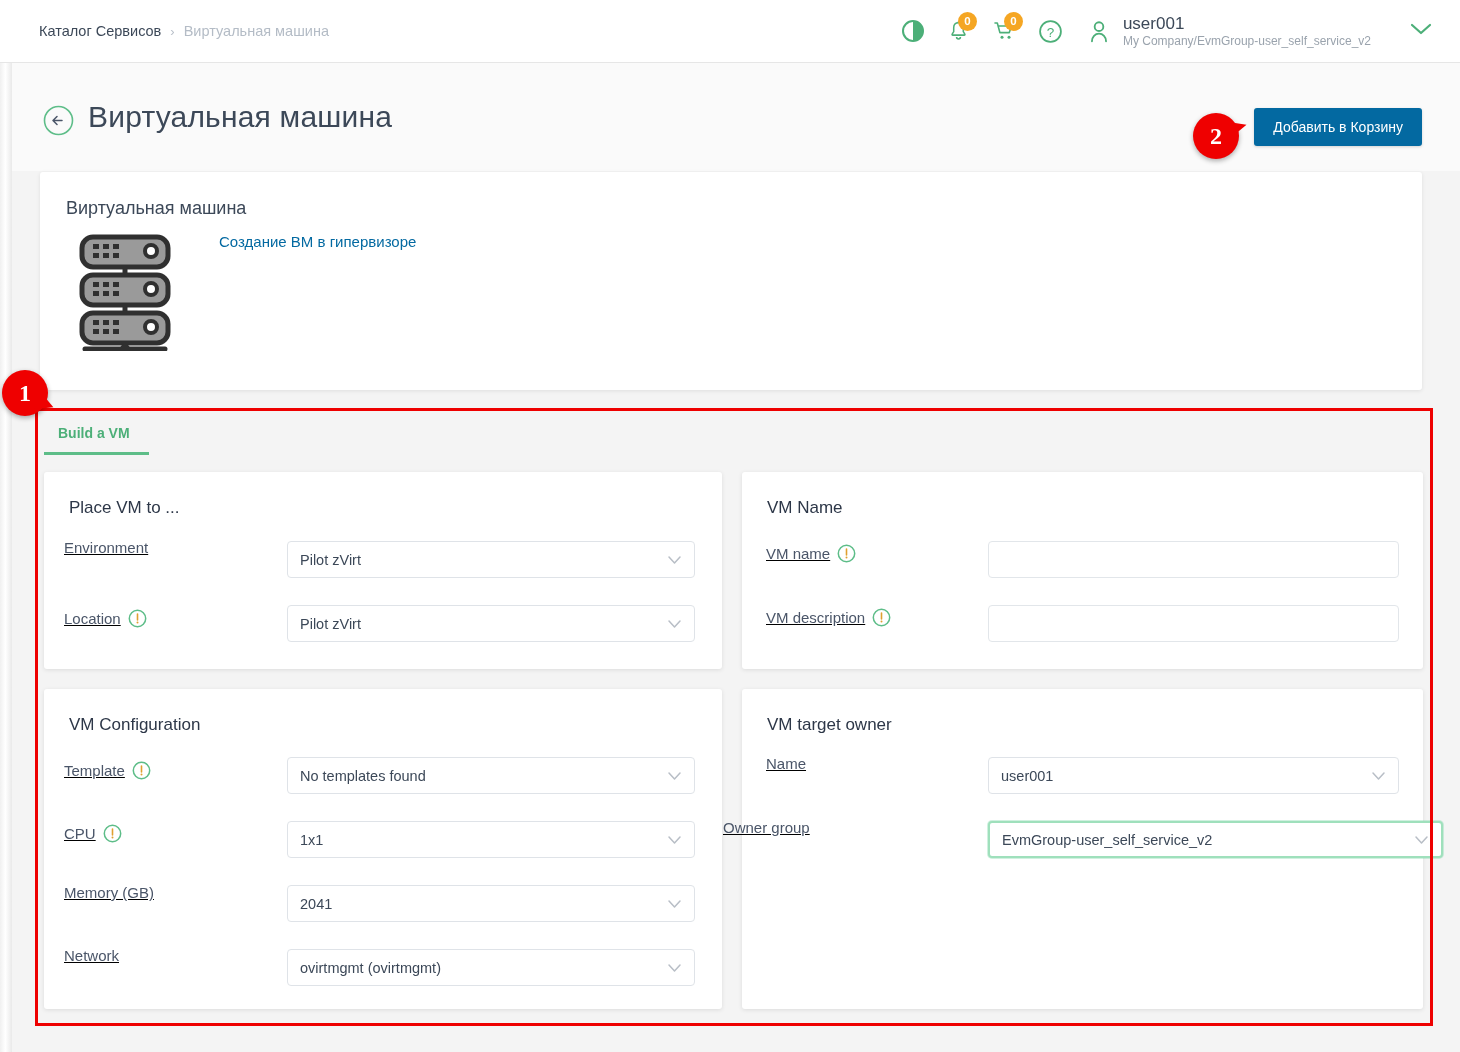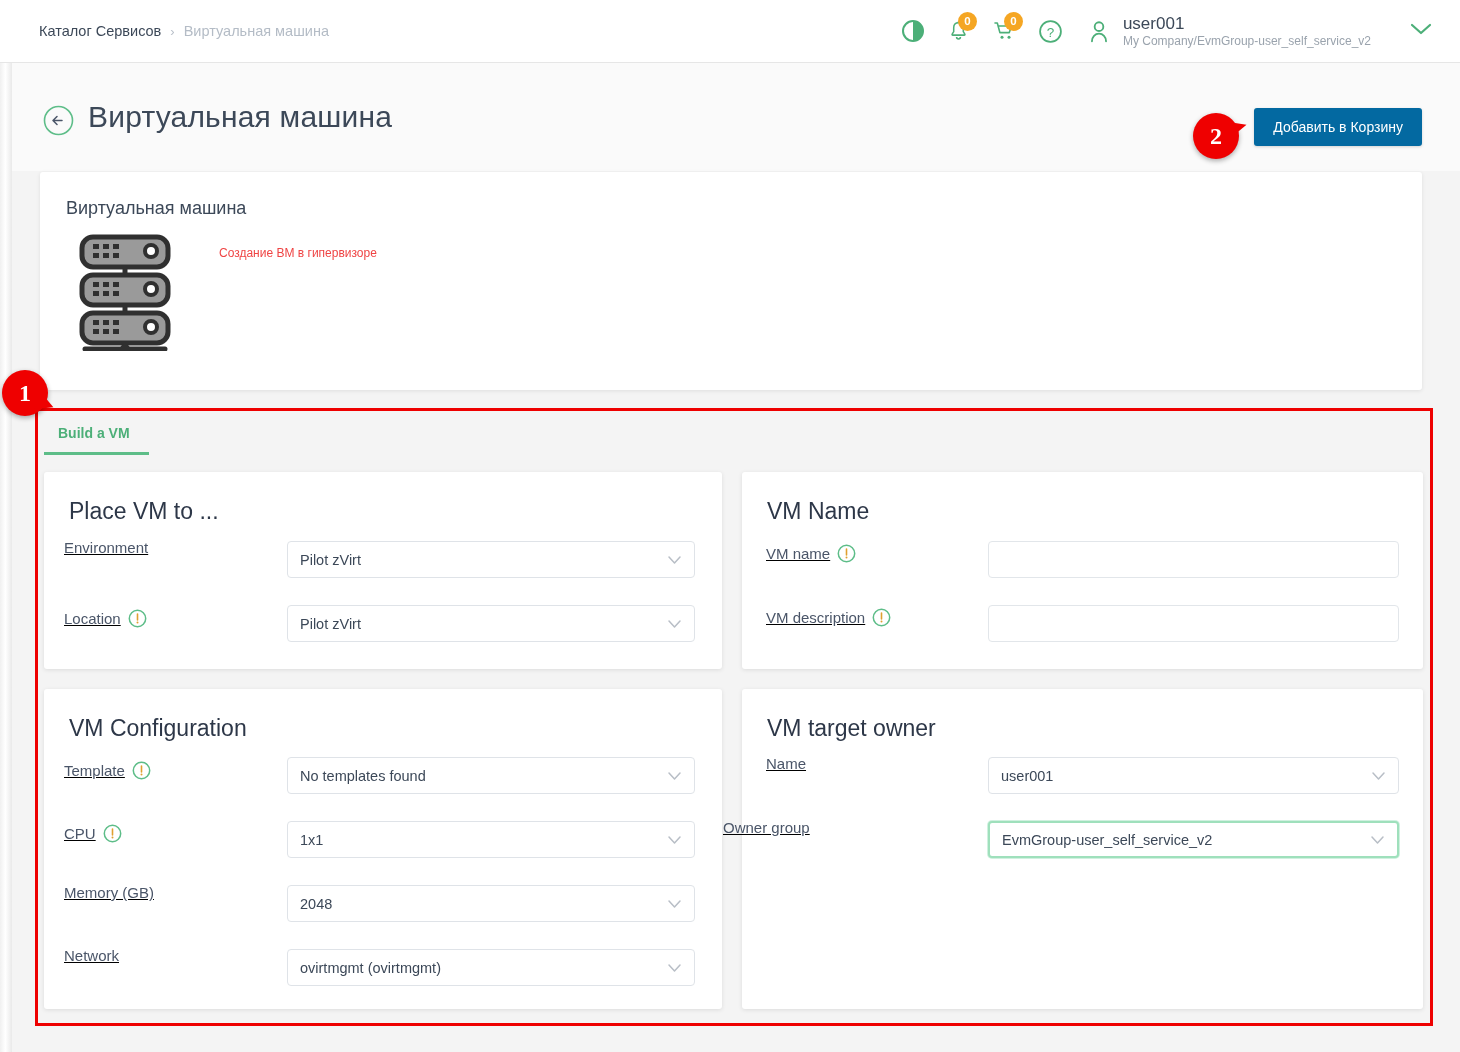--- a/index.html
+++ b/index.html
@@ -89,22 +89,22 @@
     background: #ffffff; border-radius: 3px;
     box-shadow: 0 1px 4px rgba(0,0,0,0.09);
   }
   .service-card h2 {
     font-size: 18px; color: #3c4858; font-weight: 400;
     margin: 26px 0 0 26px;
   }
   .svc-body { display: flex; margin-top: 14px; }
   .svc-icon { margin-left: 30px; }
   .svc-desc {
-    margin-left: 39px; margin-top: 13px;
-    font-size: 12px; color: #ef4444;
+    margin-left: 39px; 
+    font-size: 15px; color: #0369a1;
   }
 
   
   .anno-box {
     position: absolute; left: 35px; top: 408px;
     width: 1398px; height: 618px;
     border: 3px solid #ee0000;
     pointer-events: none; z-index: 3;
   }
   .anno-pin {
@@ -152,21 +152,21 @@
     width: 105px; height: 3px; background: #5dbd88;
   }
 
   
   .panel {
     position: absolute;
     background: #ffffff; border-radius: 3px;
     box-shadow: 0 1px 4px rgba(0,0,0,0.10);
   }
   .panel h3 {
-    font-size: 23px; color: #2d3748; font-weight: 400;
+    font-size: 17px; color: #2d3748; font-weight: 400;
     margin: 26px 0 0 25px;
   }
   .p-tl { left: 44px;  top: 472px; width: 678px; height: 197px; }
   .p-tr { left: 742px; top: 472px; width: 681px; height: 197px; }
   .p-bl { left: 44px;  top: 689px; width: 678px; height: 320px; }
   .p-br { left: 742px; top: 689px; width: 681px; height: 320px; }
 
   .field { position: absolute; display: flex; align-items: center; text-decoration: underline; }
   .flabel {
     font-size: 15px; color: #4a5568;
@@ -212,21 +212,21 @@
 
   
   .f-vmname { left: 766px; top: 544px; }
   .f-vmdesc { left: 766px; top: 608px; }
   .i-vmname { left: 988px; top: 541px; width: 411px; }
   .i-vmdesc { left: 988px; top: 605px; width: 411px; }
 
   .f-owner  { left: 766px; top: 755px; }
   .f-ogroup { left: 723px; top: 819px; }
   .s-owner  { left: 988px; top: 757px; width: 411px; }
-  .s-ogroup { left: 988px; top: 821px; width: 411px; }
+  .s-ogroup { left: 988px; top: 821px; width: 455px; }
 
   .info-ico { display: inline-flex; }
 </style>
 </head>
 <body>
 
 <div id="root">
 
   <div class="topbar">
     <div class="breadcrumb">
@@ -456,21 +456,21 @@
       <svg width="15" height="10" viewBox="0 0 15 10">
           <path d="M2 2 L7.5 8 L13 2" fill="none" stroke="#b8bec6" stroke-width="1.5" stroke-linecap="round" stroke-linejoin="round"></path>
         </svg>
     </span>
   </div>
 
   <div class="field f-mem">
     <span class="flabel">Memory (GB)</span>
   </div>
   <div class="select-box s-mem">
-    <span>2048</span>
+    <span>2041</span>
     <span class="chev">
       <svg width="15" height="10" viewBox="0 0 15 10">
           <path d="M2 2 L7.5 8 L13 2" fill="none" stroke="#b8bec6" stroke-width="1.5" stroke-linecap="round" stroke-linejoin="round"></path>
         </svg>
     </span>
   </div>
 
   <div class="field f-net">
     <span class="flabel">Network</span>
   </div>

